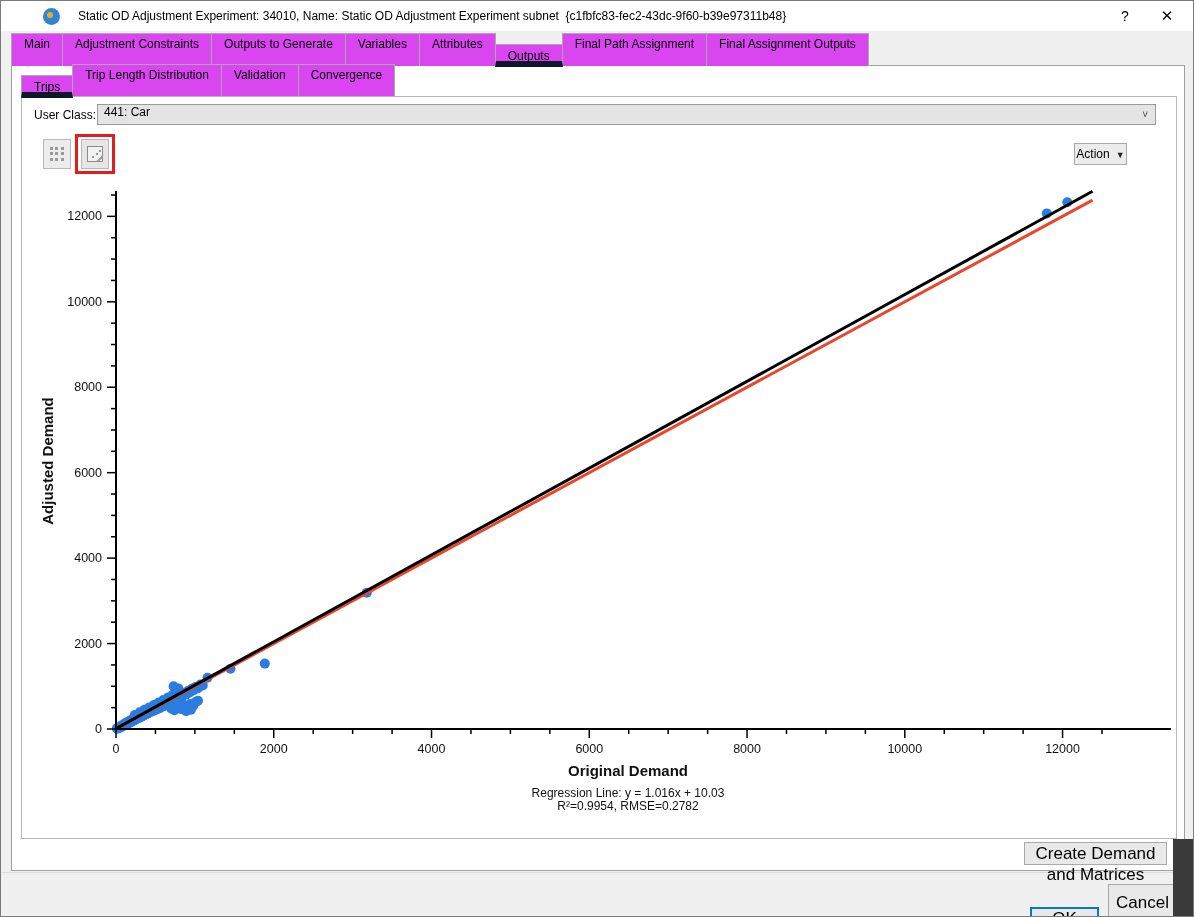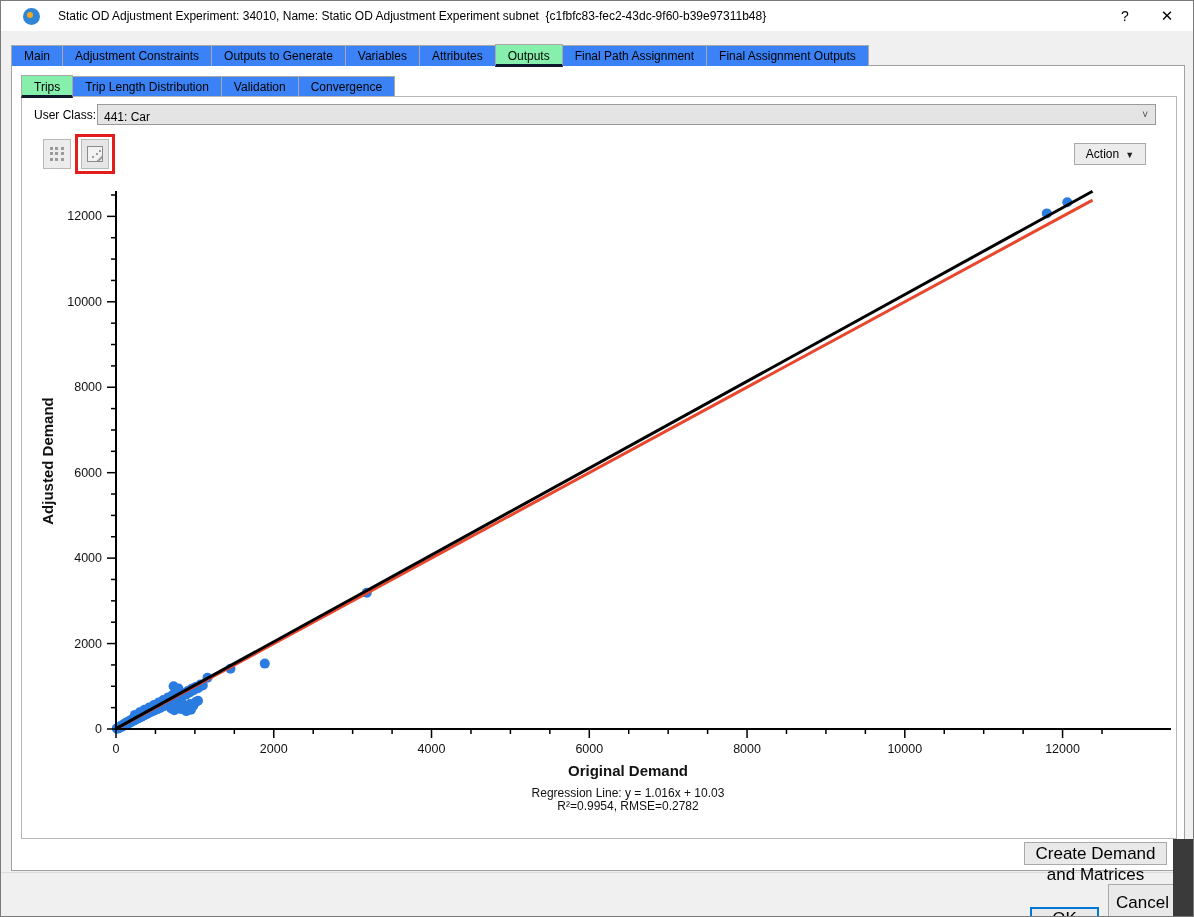--- a/index.html
+++ b/index.html
@@ -3,56 +3,56 @@
 <meta charset="utf-8">
 <style>
   * { margin:0; padding:0; box-sizing:border-box; }
   html,body { width:1194px; height:917px; }
   body {
     font-family:"Liberation Sans","DejaVu Sans",sans-serif;
     font-size:12px; color:#000; background:#f0f0f0; position:relative;
     border:1px solid #7a7a7a; overflow:hidden;
   }
   
-  .titlebar { position:absolute; left:0; top:0; width:100%; height:30px; background:#ffffff; display:flex; align-items:center; }
+  .titlebar { position:absolute; left:0; top:0; width:100%; height:30px; background:#ffffff; display:flex; align-items:center;padding-left:20px; }
   .app-icon { width:17px; height:17px; border-radius:50%; margin-left:22px; position:relative; background:#2f86d6; }
   .app-icon::after { content:""; position:absolute; left:4px; top:4px; width:6px; height:6px; border-radius:50%; background:#f5a81c; }
   .title-text { margin-left:18px; font-size:12px; white-space:pre; }
   .tb-btn { position:absolute; top:0; width:40px; height:30px; text-align:center; line-height:30px; font-size:14px; color:#000; cursor:default; }
   .tb-help { right:48px; }
   .tb-close { right:6px; font-size:15px; }
 
   
   .tabbar { position:absolute; display:flex; align-items:flex-end; height:23px; }
   .tabbar.main { left:10px; top:42px; }
   .tabbar.sub  { left:20px; top:73px; }
-  .tab { background:#3b82f6; border:1px solid #a9a9a9; border-bottom:none; height:21px; line-height:20px; padding:0 12px; margin-right:-1px; position:relative; z-index:1; cursor:default; }
-  .tab.active { background:#86efac; height:23px; line-height:22px; z-index:3; border-bottom:3px solid #0f172a; margin-bottom:-1px; }
+  .tab { background:#d946ef; border:1px solid #a9a9a9; border-bottom:none; height:33px; line-height:20px; padding:0 12px; margin-right:-1px; position:relative; z-index:1; cursor:default; }
+  .tab.active { background:#d946ef; height:23px; line-height:22px; z-index:3; border-bottom:6px solid #0f172a; margin-bottom:-1px; }
 
   
   .outputs-pane { position:absolute; left:10px; top:64px; width:1174px; height:806px; background:#ffffff; border:1px solid #a0a0a0; z-index:0; }
   .trips-pane   { position:absolute; left:20px; top:95px; width:1156px; height:743px; background:#ffffff; border:1px solid #b6b6b6; z-index:2; }
 
   
   .userclass-label { position:absolute; left:33px; top:107px; z-index:4; }
-  .combobox { position:absolute; left:96px; top:103px; width:1059px; height:21px; background:#e4e4e4; border:1px solid #9a9a9a; z-index:4; display:flex; align-items:flex-end; padding-left:6px; cursor:default; }
+  .combobox { position:absolute; left:96px; top:103px; width:1059px; height:21px; background:#e4e4e4; border:1px solid #9a9a9a; z-index:4; display:flex; align-items:flex-start; padding-left:6px; cursor:default; }
   .combobox .chev { position:absolute; right:7px; top:4px; font-size:10px; color:#444; }
 
   
   .tool-btn { position:absolute; width:28px; height:30px; background:#ececec; border:1px solid #b9b9b9; z-index:4; display:flex; align-items:center; justify-content:center; cursor:default; }
   .tool-btn.grid { left:42px; top:138px; }
   .tool-btn.chart { left:80px; top:138px; background:#e6e6e6; }
   .red-box { position:absolute; left:74px; top:133px; width:40px; height:40px; border:3px solid #e31c1c; z-index:5; pointer-events:none; }
   .grid-icon { width:15px; height:15px; display:grid; grid-template-columns:repeat(3,1fr); grid-gap:2px; }
   .grid-icon i { background:#9a9a9a; width:3px; height:3px; }
   .chart-icon { width:16px; height:16px; border:1px solid #8c8c8c; background:#f2f2f2; position:relative; overflow:hidden; }
   .chart-icon::after { content:""; position:absolute; left:-3px; top:13px; width:26px; height:2px; background:#9a9a9a; transform:rotate(-45deg); }
   .chart-icon i { position:absolute; width:2px; height:2px; background:#9a9a9a; }
 
-  .action-btn { position:absolute; left:1073px; top:142px; width:72px; height:22px; background:#ececec; border:1px solid #a9a9a9; z-index:4; text-align:center; line-height:20px; cursor:default; }
+  .action-btn { position:absolute; left:1073px; top:142px; width:53px; height:22px; background:#ececec; border:1px solid #a9a9a9; z-index:4; text-align:center; line-height:20px; cursor:default; }
   .action-btn .chev { font-size:9px; margin-left:6px; color:#222; }
 
   
   .chart-wrap { position:absolute; left:22px; top:180px; width:1152px; height:655px; z-index:4; }
 
   
   .btn { position:absolute; background:#e9e9e9; border:1px solid #a9a9a9; text-align:center; cursor:default; z-index:6; font-size:17px; }
   .btn-create { left:1023px; top:841px; width:143px; height:23px; line-height:21px; }
   .btn-help   { left:14px;  top:920px; width:91px; height:23px; line-height:21px;border-radius:11px; }
   .btn-ok     { left:1029px; top:882px; width:69px; height:24px; line-height:20px; border:2px solid #0078d7;margin-top:24px; }

